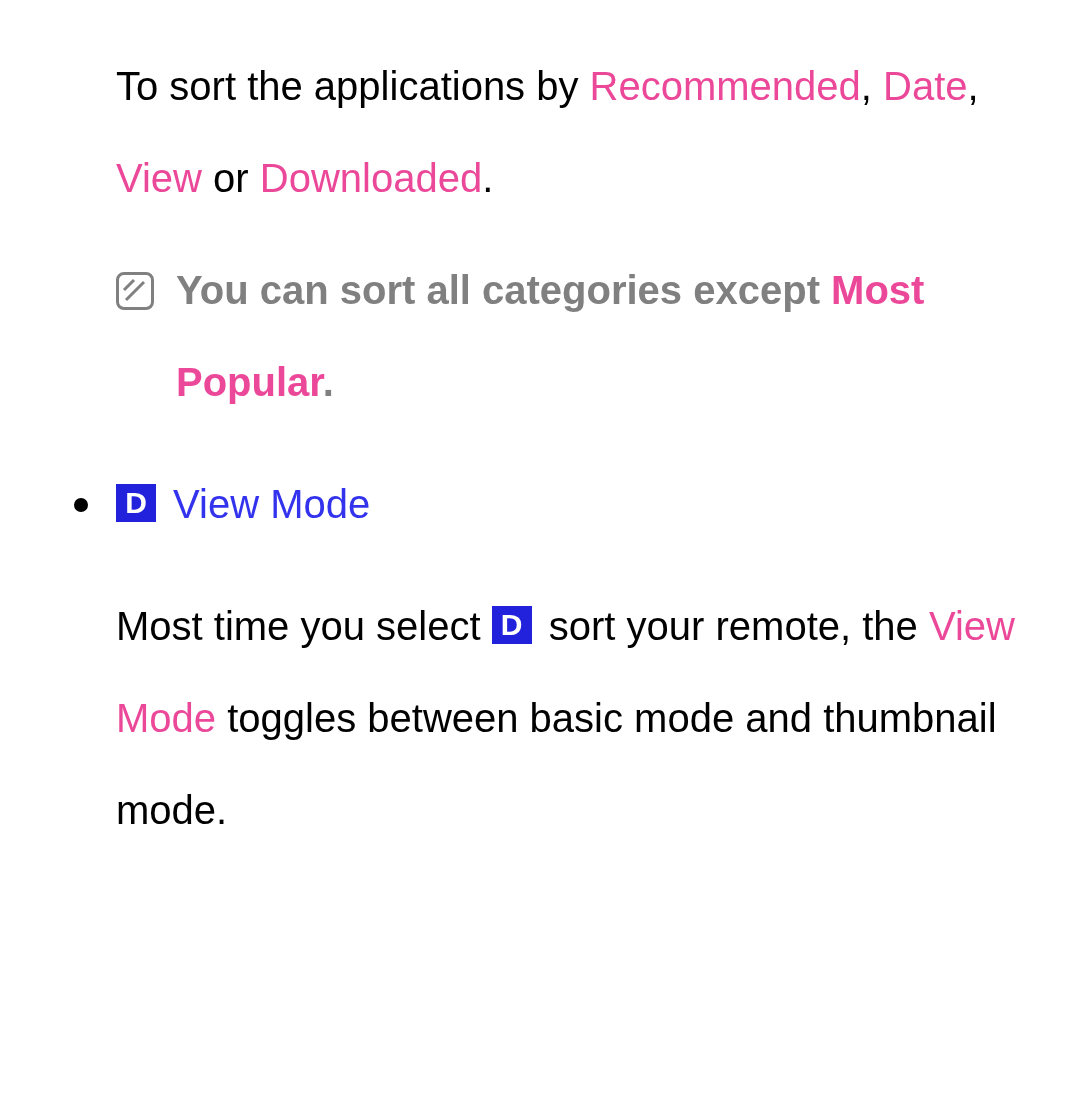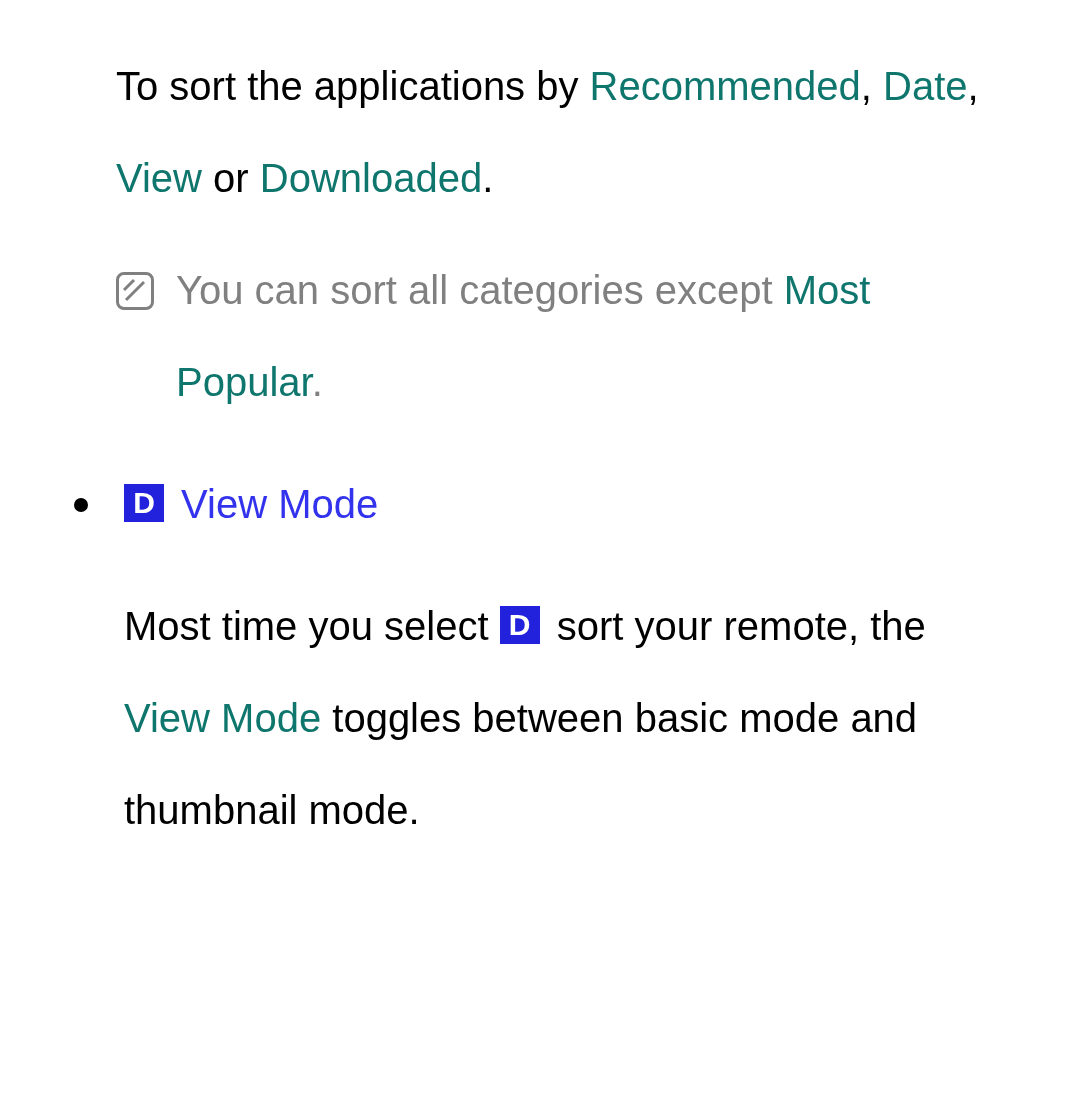--- a/index.html
+++ b/index.html
@@ -12,21 +12,21 @@
       background: #ffffff;
       padding: 40px 60px;
       font-size: 40px;
       line-height: 2.3;
       color: #000000;
     }
     .content {
       max-width: 960px;
     }
     .text-highlight {
-      color: #0f766e;
+      color: #ec4899;
     }
     .blue-text {
       color: #3333ee;
     }
     .gray-text {
       color: #808080;
     }
     .note-block {
       display: flex;
       align-items: flex-start;
@@ -42,26 +42,26 @@
       margin-top: 28px;
       position: relative;
     }
     .note-icon svg {
       position: absolute;
       top: -3px;
       left: -3px;
     }
     .note-text {
       flex: 1;
+      font-weight: bold;
     }
     .list-item {
       display: flex;
       align-items: flex-start;
       margin-top: 30px;
-      gap: 8px;
     }
     .bullet {
       width: 14px;
       height: 14px;
       background: #000000;
       border-radius: 50%;
       margin-right: 28px;
       margin-top: 40px;
       flex-shrink: 0;
       margin-left: -42px;

